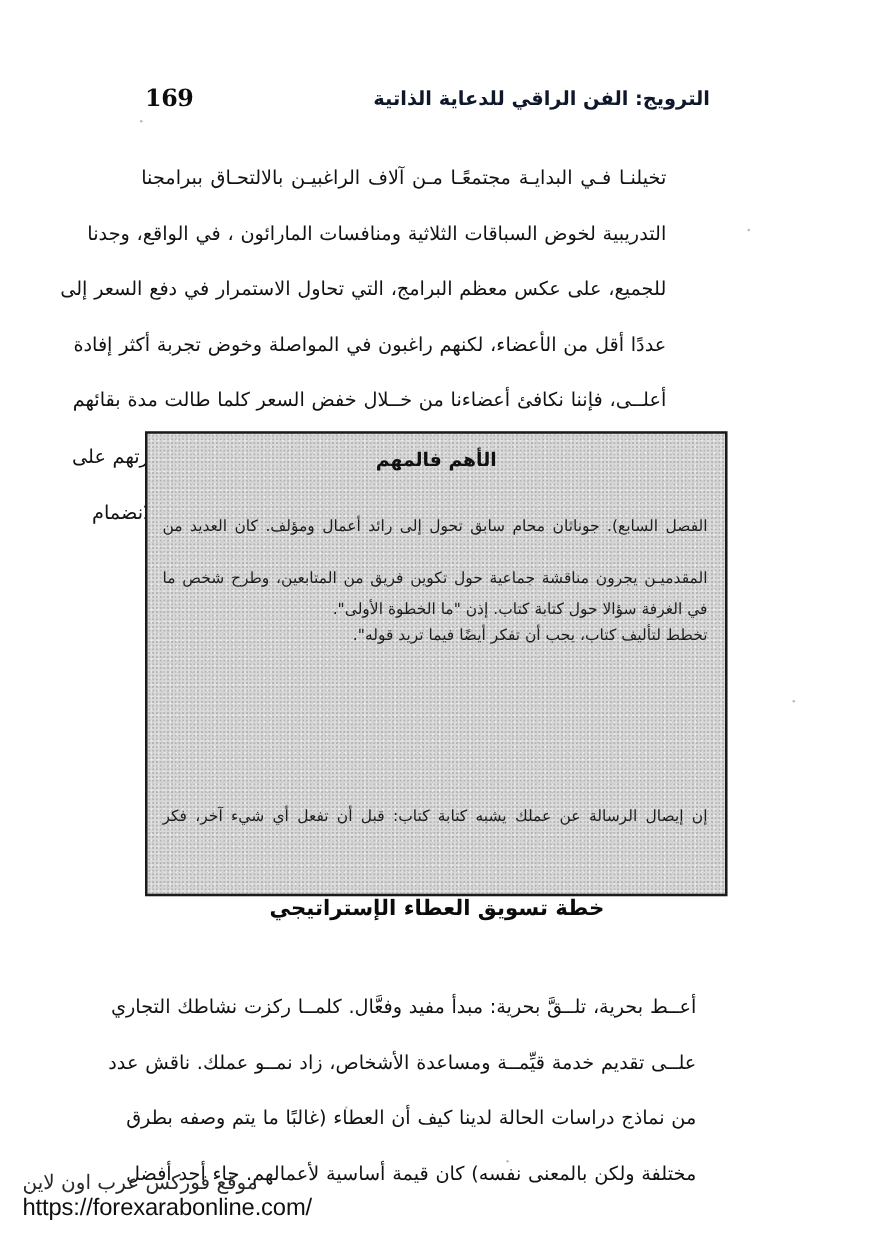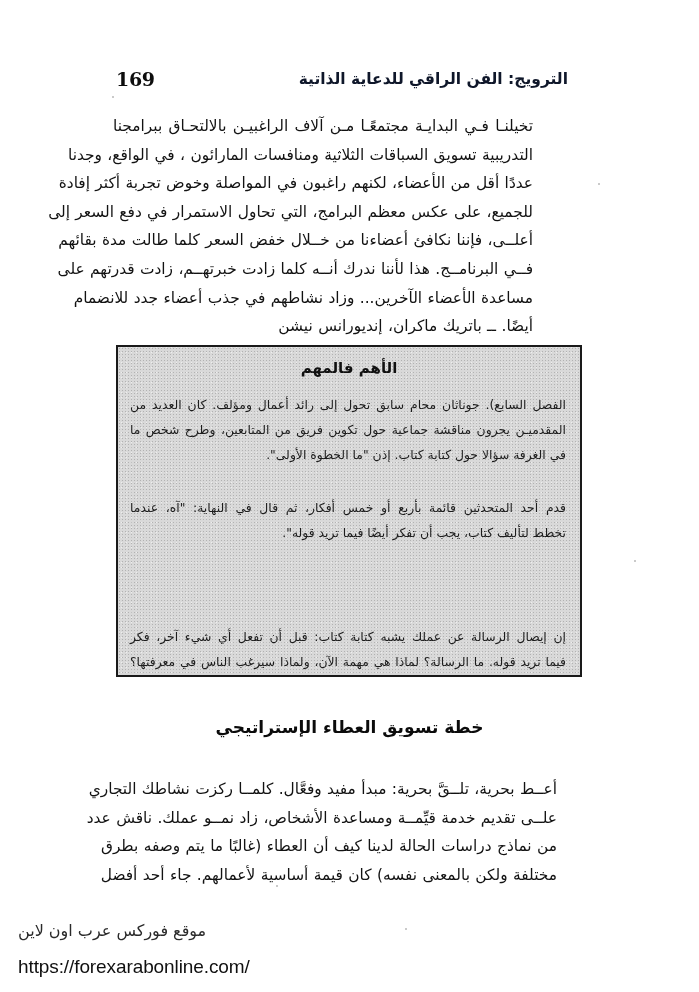--- a/index.html
+++ b/index.html
@@ -58,40 +58,40 @@
     text-align: justify;
     text-align-last: right;
     word-spacing: 0.5px;
   }
   .bodytext .ln {
     display: block;
     white-space: nowrap;
   }
   .ln.c  { text-align: left; }
   .ln.l  { text-align: left; }
-  .ln.j  { text-align: justify; text-align-last: justify; }
+  .ln.j  { text-align: justify; text-align-last: justify; margin-top: 16px; }
 
   #para-quote {
     top: 112px;
     right: 166px;
     width: 420px;
   }
   #para-quote .ln { letter-spacing: 0.15px; }
   #attribution-line {
     text-align: center;
     padding-left: 36px;
   }
 
   
   #callout-box {
     position: absolute;
     top: 345px;
     right: 117px;
     width: 466px;
-    height: 332px;
+    height: 372px;
     box-sizing: border-box;
     border: 2px solid #1a1a1a;
     background-color: #d9d9d9;
     background-image:
       radial-gradient(rgba(90,90,90,0.30) 0.6px, transparent 0.7px),
       radial-gradient(rgba(140,140,140,0.26) 0.5px, transparent 0.6px),
       radial-gradient(rgba(255,255,255,0.55) 0.8px, transparent 0.9px);
     background-size: 3px 3px, 4px 4px, 5px 5px;
     background-position: 0 0, 2px 1px, 1px 3px;
   }
@@ -156,21 +156,21 @@
     padding-right: 22px;
     text-align: left;
     margin-top: 14px;
   }
   #watermark-url {
     direction: ltr;
     font-size: 19px;
     color: #101010;
     font-family: "Liberation Sans", "DejaVu Sans", sans-serif;
     letter-spacing: -0.1px;
-    margin-top: 16px;
+    margin-top: 1px;
   }
 
   
   .speck {
     position: absolute;
     background: #b9b9b9;
     width: 2px;
     height: 2px;
     border-radius: 50%;
   }
@@ -180,47 +180,45 @@
 
 <div id="page">
 
   <div id="running-head">
     <div id="page-number">169</div>
     <div id="head-title">الترويج: الفن الراقي للدعاية الذاتية</div>
   </div>
 
   <div class="bodytext" id="para-quote">
     <span class="ln j">تخيلنـا فـي البدايـة مجتمعًـا مـن آلاف الراغبيـن بالالتحـاق ببرامجنا</span>
-    <span class="ln j">التدريبية تسويق السباقات الثلاثية ومنافسات المارائون ، في الواقع، وجدنا</span>
+    <span class="ln j">التدريبية لخوض السباقات الثلاثية ومنافسات المارائون ، في الواقع، وجدنا</span>
+    <span class="ln j">للجميع، على عكس معظم البرامج، التي تحاول الاستمرار في دفع السعر إلى</span>
     <span class="ln j">عددًا أقل من الأعضاء، لكنهم راغبون في المواصلة وخوض تجربة أكثر إفادة</span>
-    <span class="ln j">للجميع، على عكس معظم البرامج، التي تحاول الاستمرار في دفع السعر إلى</span>
     <span class="ln j">أعلــى، فإننا نكافئ أعضاءنا من خــلال خفض السعر كلما طالت مدة بقائهم</span>
     <span class="ln j">فــي البرنامــج. هذا لأننا ندرك أنــه كلما زادت خبرتهــم، زادت قدرتهم على</span>
     <span class="ln j">مساعدة الأعضاء الآخرين... وزاد نشاطهم في جذب أعضاء جدد للانضمام</span>
     <span class="ln" id="attribution-line">أيضًا. ــ باتريك ماكران، إنديورانس نيشن</span>
   </div>
 
   <div id="callout-box">
     <div id="callout-title">الأهم فالمهم</div>
 
     <div class="callout-para" id="callout-p1">
       <span class="ln j">الفصل السابع). جوناثان محام سابق تحول إلى رائد أعمال ومؤلف. كان العديد من</span>
       <span class="ln j">المقدميـن يجرون مناقشة جماعية حول تكوين فريق من المتابعين، وطرح شخص ما</span>
       <span class="ln l">في الغرفة سؤالا حول كتابة كتاب. إذن "ما الخطوة الأولى".</span>
     </div>
 
     <div class="callout-para" id="callout-p2">
-      <span class="ln j">قدم أحد المتحدثين قائمة بأربع أو خمس أفكار، ثم قال في النهاية: "آه، عندما</span>
       <span class="ln c">تخطط لتأليف كتاب، يجب أن تفكر أيضًا فيما تريد قوله".</span>
     </div>
 
 
     <div class="callout-para" id="callout-p4">
       <span class="ln j">إن إيصال الرسالة عن عملك يشبه كتابة كتاب: قبل أن تفعل أي شيء آخر، فكر</span>
-      <span class="ln j">فيما تريد قوله. ما الرسالة؟ لماذا هي مهمة الآن، ولماذا سيرغب الناس في معرفتها؟</span>
     </div>
   </div>
 
   <div id="section-heading">خطة تسويق العطاء الإستراتيجي</div>
 
   <div class="bodytext" id="para-closing">
     <span class="ln j">أعــط بحرية، تلــقَّ بحرية: مبدأ مفيد وفعَّال. كلمــا ركزت نشاطك التجاري</span>
     <span class="ln j">علــى تقديم خدمة قيِّمــة ومساعدة الأشخاص، زاد نمــو عملك. ناقش عدد</span>
     <span class="ln j">من نماذج دراسات الحالة لدينا كيف أن العطاء (غالبًا ما يتم وصفه بطرق</span>
     <span class="ln j">مختلفة ولكن بالمعنى نفسه) كان قيمة أساسية لأعمالهم. جاء أحد أفضل</span>

